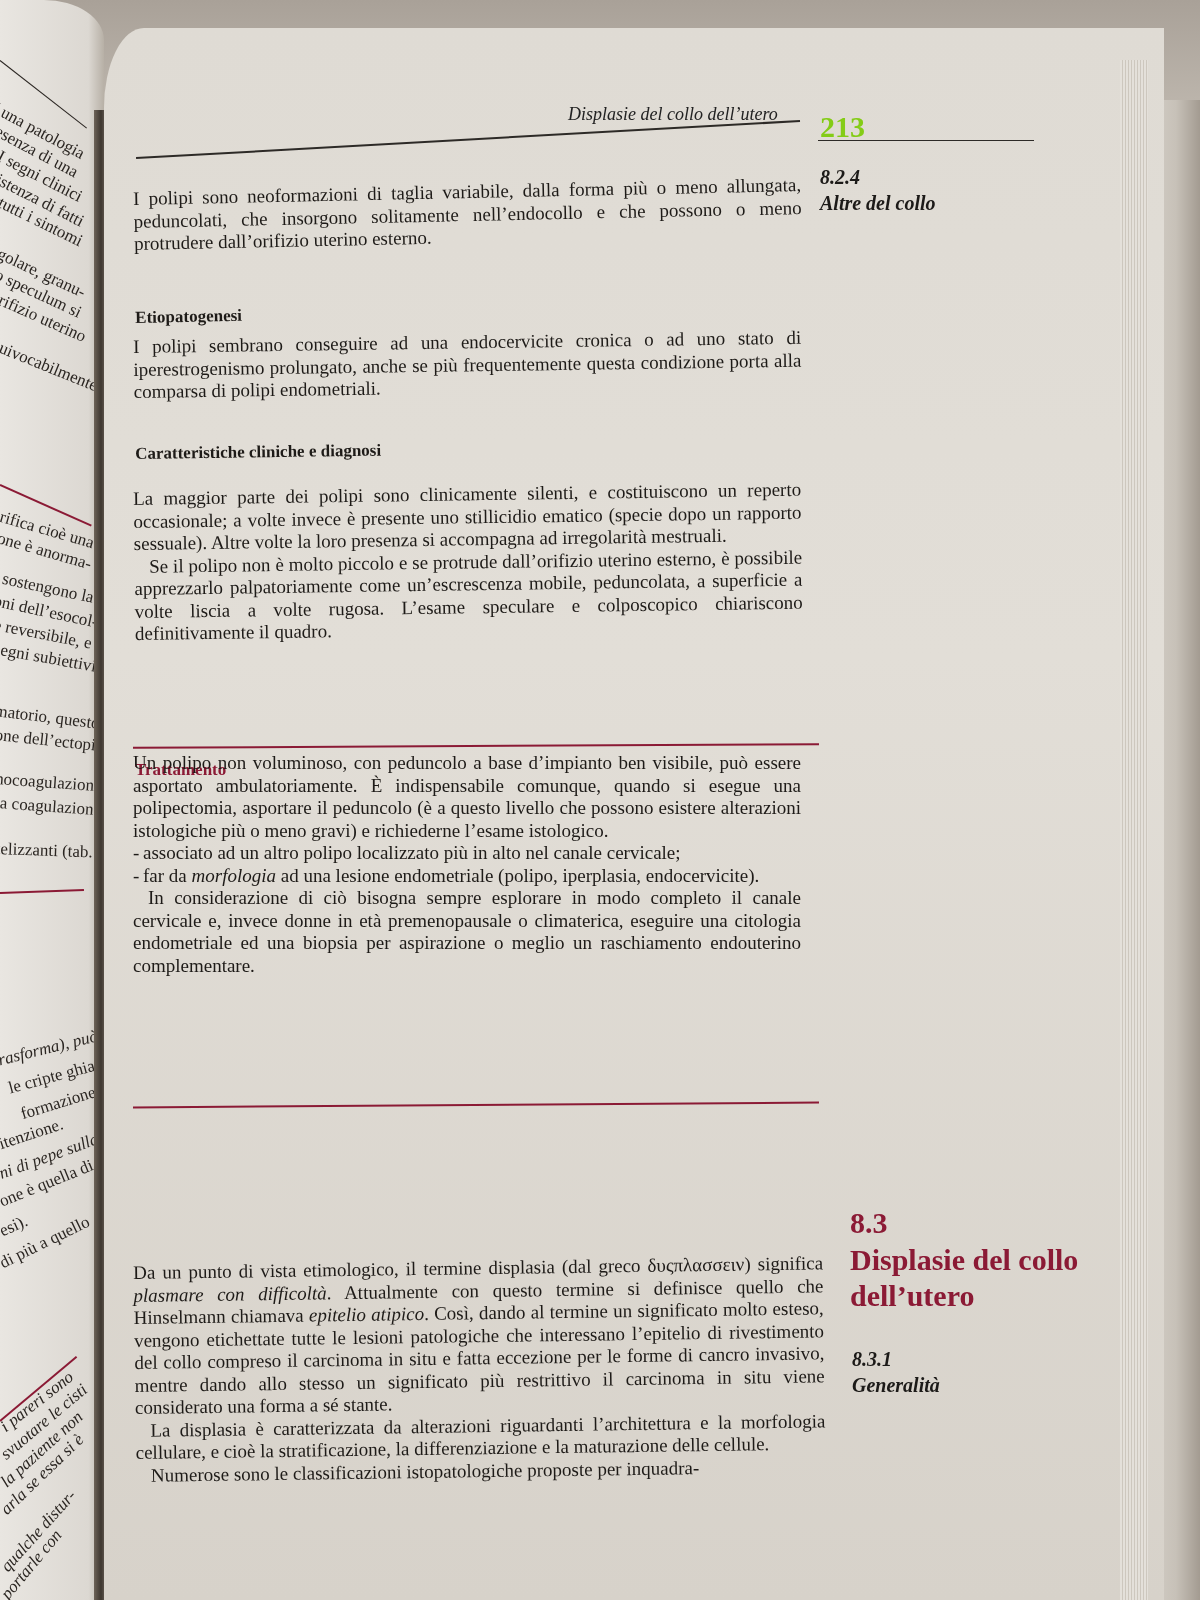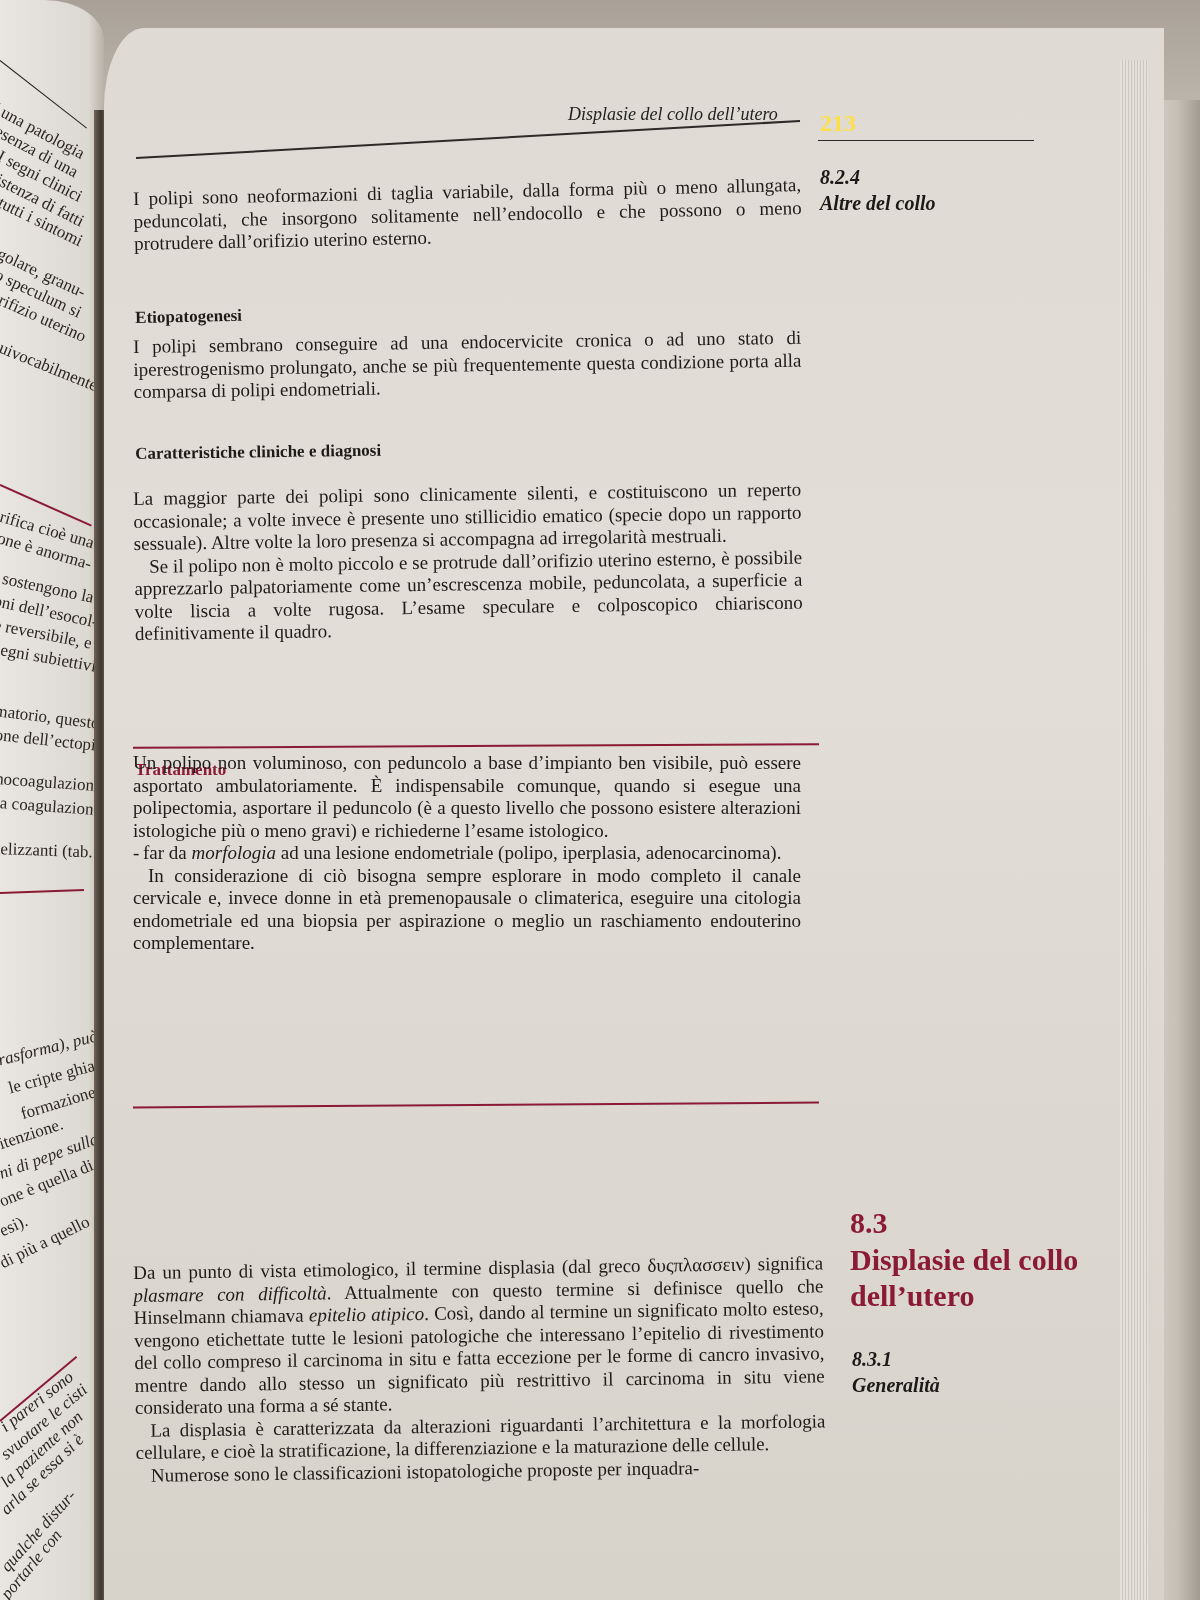--- a/index.html
+++ b/index.html
@@ -25,21 +25,21 @@
   .left-rule.dark { background: #2b2622; height: 1px; }
 
   
   .page { position: absolute; left: 104px; top: 28px; width: 1060px; height: 1572px;
     background: linear-gradient(180deg, #dfdbd4 0%, #e2ded7 40%, #d7d2ca 100%);
     border-top-left-radius: 40px 80px; }
   .page-edge { position: absolute; left: 1120px; top: 60px; width: 28px; height: 1540px;
     background: repeating-linear-gradient(90deg, #e4e0da 0 2px, #cdc7be 2px 3px); }
 
   .running-head { position: absolute; left: 568px; top: 104px; font-style: italic; font-size: 18px; color: #222; }
-  .page-number { position: absolute; left: 820px; top: 110px; font-weight: bold; font-size: 24px; color: #fde047; }
+  .page-number { position: absolute; left: 820px; top: 110px; font-weight: bold; font-size: 30px; color: #84cc16; }
   .head-rule-left { position: absolute; left: 135px; top: 120px; width: 665px; height: 2px; background: #2d2a27;
     transform: rotate(-3.2deg); transform-origin: right center; }
   .head-rule-right { position: absolute; left: 818px; top: 140px; width: 216px; height: 1px; background: #2d2a27; }
 
   .side-num { position: absolute; left: 820px; font-style: italic; font-weight: bold; font-size: 20px; color: #1c1a18; }
   .side-title { position: absolute; left: 820px; font-style: italic; font-weight: bold; font-size: 20px; color: #1c1a18; }
   .chapter-num { position: absolute; left: 850px; top: 1206px; font-weight: bold; font-size: 30px; color: #8b1a35; }
   .chapter-title { position: absolute; left: 850px; top: 1242px; width: 260px; font-weight: bold; font-size: 30px; line-height: 36px; color: #8b1a35; }
 
   .body { position: absolute; left: 133px; width: 668px; font-size: 19px; line-height: 22.5px; color: #1e1b18; text-align: justify; }
@@ -128,21 +128,22 @@
 <div class="subhead skew-b" style="top:444px;">Caratteristiche cliniche e diagnosi</div>
 <div class="body skew-b" style="top:488px;">
   <p>La maggior parte dei polipi sono clinicamente silenti, e costituiscono un reperto occasionale; a volte invece è presente uno stillicidio ematico (specie dopo un rapporto sessuale). Altre volte la loro presenza si accompagna ad irregolarità mestruali.</p>
   <p class="indent">Se il polipo non è molto piccolo e se protrude dall’orifizio uterino esterno, è possibile apprezzarlo palpatoriamente come un’escrescenza mobile, peduncolata, a superficie a volte liscia a volte rugosa. L’esame speculare e colposcopico chiariscono definitivamente il quadro.</p>
 </div>
 
 <div class="subhead red" style="top:760px;">Trattamento</div>
 <div class="red-rule" style="left:133px;top:745px;width:686px;transform:rotate(-0.3deg);"></div>
 <div class="body" style="top:752px;">
   <p>Un polipo non voluminoso, con peduncolo a base d’impianto ben visibile, può essere asportato ambulatoriamente. È indispensabile comunque, quando si esegue una polipectomia, asportare il peduncolo (è a questo livello che possono esistere alterazioni istologiche più o meno gravi) e richiederne l’esame istologico.</p>
-  <p class="list-item"><span class="dash">-</span><span>far da </span><em>morfologia</em><span> ad una lesione endometriale (polipo, iperplasia, adenocarcinoma).</span></p>
+  <p class="list-item"><span class="dash">-</span><span>associato ad un altro polipo localizzato più in alto nel canale cervicale;</span></p>
+  <p class="list-item"><span class="dash">-</span><span>far da </span><em>morfologia</em><span> ad una lesione endometriale (polipo, iperplasia, endocervicite).</span></p>
   <p class="indent">In considerazione di ciò bisogna sempre esplorare in modo completo il canale cervicale e, invece donne in età premenopausale o climaterica, eseguire una citologia endometriale ed una biopsia per aspirazione o meglio un raschiamento endouterino complementare.</p>
 </div>
 <div class="red-rule" style="left:133px;top:1104px;width:686px;transform:rotate(-0.4deg);"></div>
 
 <div class="chapter-num">8.3</div>
 <div class="chapter-title">Displasie del collo dell’utero</div>
 
 <div class="side-num" style="top:1348px;left:852px;">8.3.1</div>
 <div class="side-title" style="top:1374px;left:852px;">Generalità</div>
 

